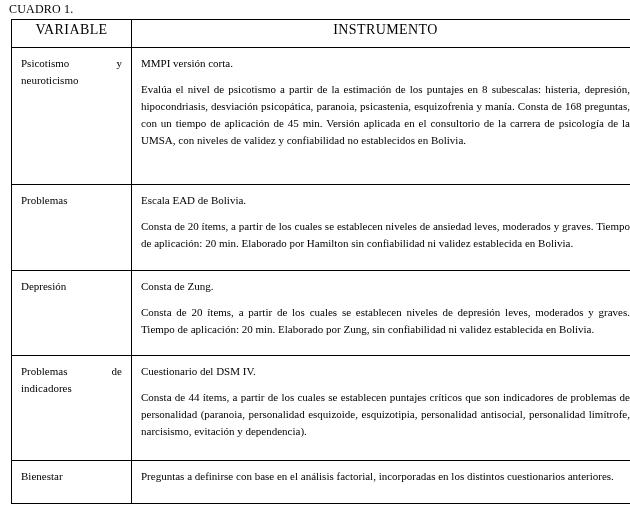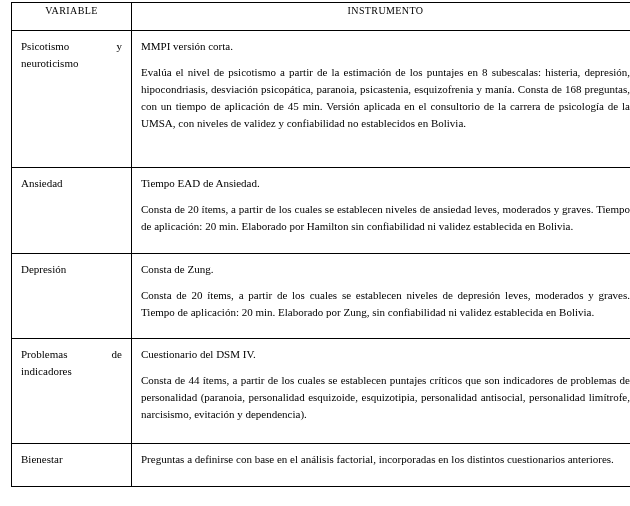--- a/index.html
+++ b/index.html
@@ -34,21 +34,21 @@
     border: 1px solid #000000;
     vertical-align: top;
     font-weight: normal;
   }
   th.col-var { width: 111px; }
   th.col-inst { width: 499px; }
   thead tr { height: 28px; }
   thead th {
     text-align: center;
     vertical-align: middle;
-    font-size: 10px;
+    font-size: 14px;
     letter-spacing: 0.4px;
     padding: 2px 4px;
   }
   td {
     padding: 7px 9px 9px 9px;
     font-size: 11px;
     line-height: 17px;
   }
   td.var {
     text-align: justify;
@@ -65,40 +65,41 @@
   tbody tr.r0 { height: 137px; }
   tbody tr.r1 { height: 86px; }
   tbody tr.r2 { height: 85px; }
   tbody tr.r3 { height: 105px; }
   tbody tr.r4 { height: 43px; }
 </style>
 </head>
 <body>
 
 <div class="page">
+  <div class="caption">CUADRO 1.</div>
 
   <table class="cuadro">
     <thead>
       <tr>
         <th class="col-var">VARIABLE</th>
         <th class="col-inst">INSTRUMENTO</th>
       </tr>
     </thead>
     <tbody>
       <tr class="r0">
         <td class="var">Psicotismo y neuroticismo</td>
         <td class="inst">
           <p>MMPI versión corta.</p>
           <p>Evalúa el nivel de psicotismo a partir de la estimación de los puntajes en 8 subescalas: histeria, depresión, hipocondriasis, desviación psicopática, paranoia, psicastenia, esquizofrenia y manía. Consta de 168 preguntas, con un tiempo de aplicación de 45 min. Versión aplicada en el consultorio de la carrera de psicología de la UMSA, con niveles de validez y confiabilidad no establecidos en Bolivia.</p>
         </td>
       </tr>
       <tr class="r1">
-        <td class="var">Ansiedad</td>
+        <td class="var">Problemas</td>
         <td class="inst">
-          <p>Tiempo EAD de Ansiedad.</p>
+          <p>Escala EAD de Bolivia.</p>
           <p>Consta de 20 ítems, a partir de los cuales se establecen niveles de ansiedad leves, moderados y graves. Tiempo de aplicación: 20 min. Elaborado por Hamilton sin confiabilidad ni validez establecida en Bolivia.</p>
         </td>
       </tr>
       <tr class="r2">
         <td class="var">Depresión</td>
         <td class="inst">
           <p>Consta de Zung.</p>
           <p>Consta de 20 ítems, a partir de los cuales se establecen niveles de depresión leves, moderados y graves. Tiempo de aplicación: 20 min. Elaborado por Zung, sin confiabilidad ni validez establecida en Bolivia.</p>
         </td>
       </tr>

